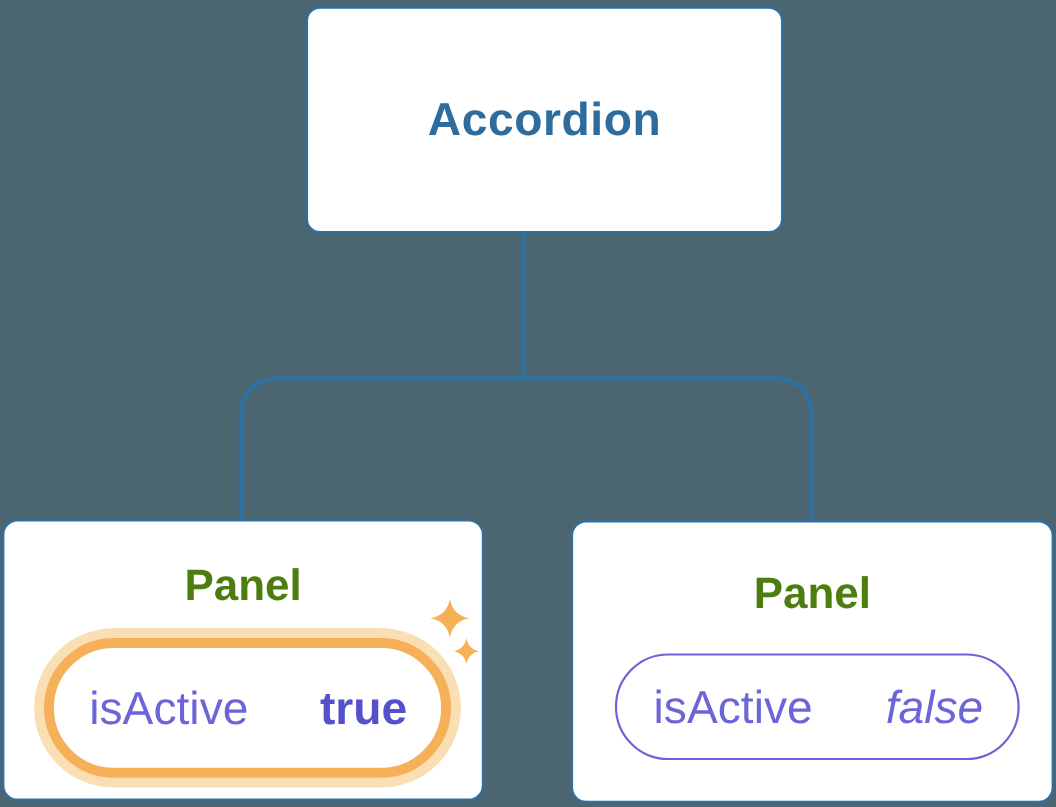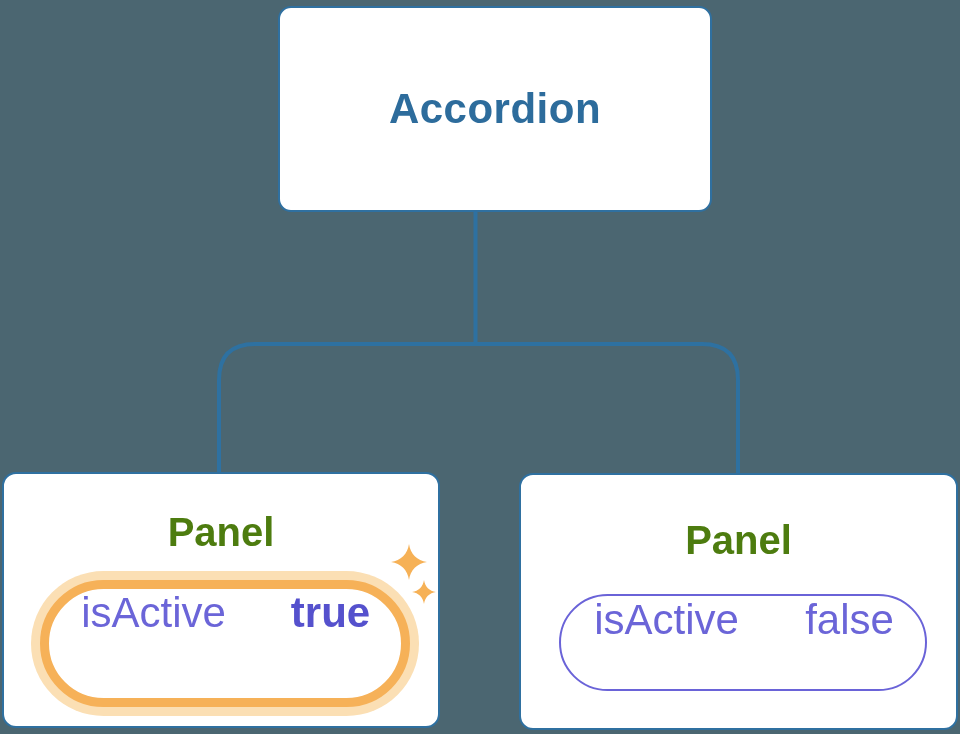--- a/index.html
+++ b/index.html
@@ -41,41 +41,41 @@
     font-weight: 600;
   }
   #panel-left  .panel-title { top: 36px; }
   #panel-right .panel-title { top: 43px; }
   .pill {
     position: absolute;
     box-sizing: border-box;
     border-radius: 999px;
     background: #ffffff;
     display: flex;
-    align-items: flex-start;
+    align-items: center;
     overflow: hidden;
   }
   .pill-active {
     left: 36px; top: 106px; width: 370px; height: 127px;
     border: 9px solid #f6b158;
     box-shadow: 0 0 0 9px #fbdfb4;
   }
   .pill-inactive {
     left: 38px; top: 119px; width: 368px; height: 97px;
     border: 2px solid #6a63d8;
   }
   .pill-cell {
     display: flex; align-items: center; justify-content: center;
     font-size: 42px;
     color: #6b65d8;
   }
   .pill-active   .pill-cell-name  { width: 209px; }
   .pill-active   .pill-cell-value { flex: 1; }
   .pill-inactive .pill-cell-name  { width: 211px; }
-  .pill-inactive .pill-cell-value { flex: 1; }
+  .pill-inactive .pill-cell-value { flex: 1; font-style: italic; }
   .pill-divider { width: 2px; }
   .pill-active   .pill-divider { background: #f2ab52; }
   .pill-inactive .pill-divider { background: #6a63d8; }
   .value-active {
     font-weight: 700;
     color: #5551cd;
   }
   .sparkle { position: absolute; }
   .sparkle-large { left: 387px; top: 70px;  width: 36px; height: 36px; }
   .sparkle-small { left: 408px; top: 106px; width: 24px; height: 24px; }

